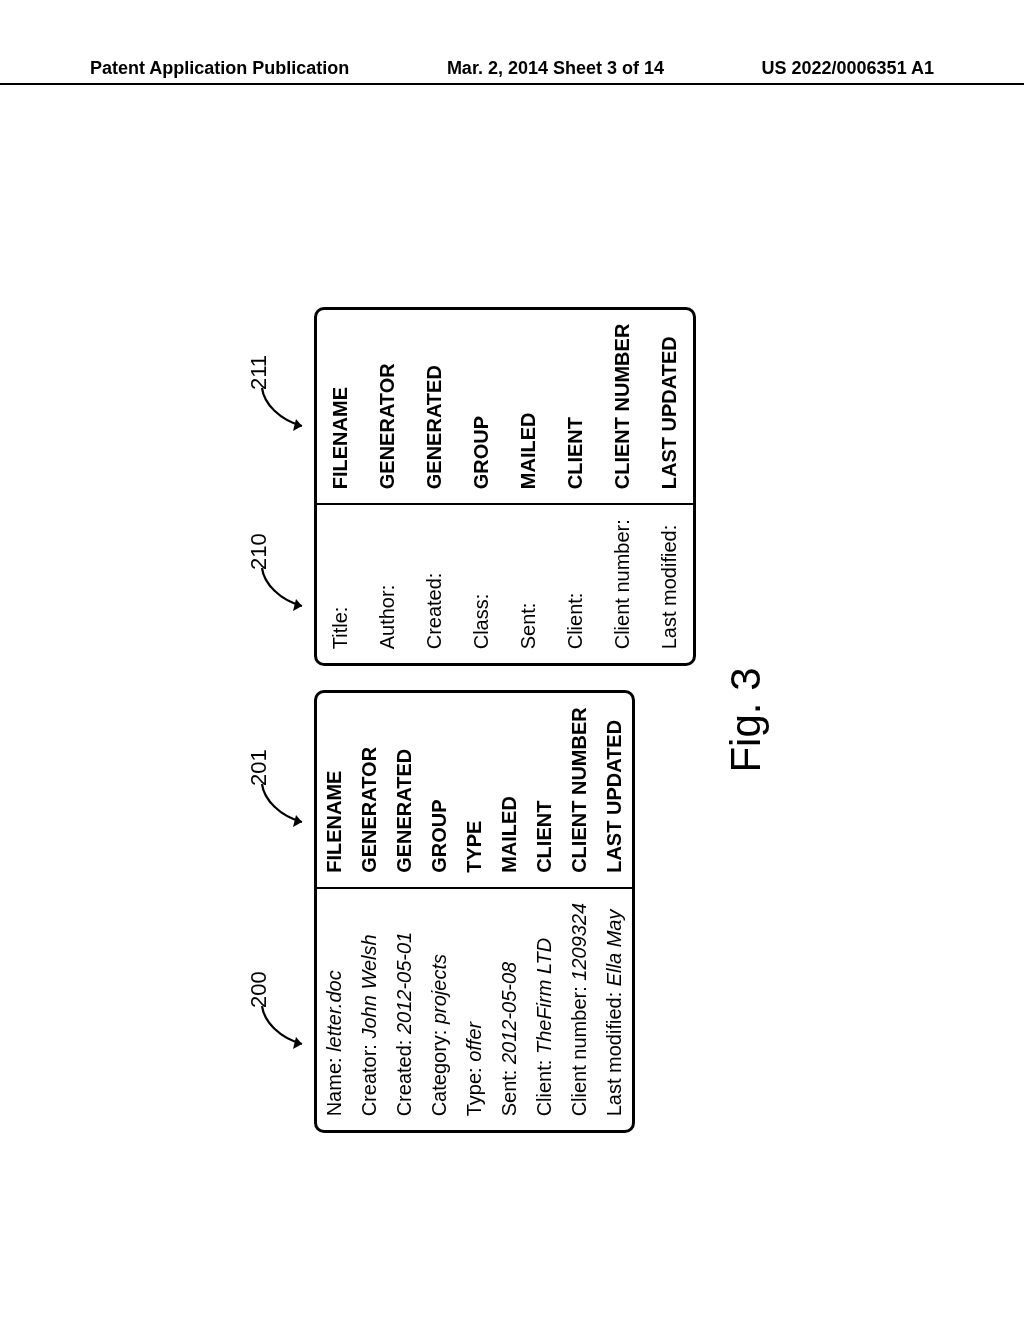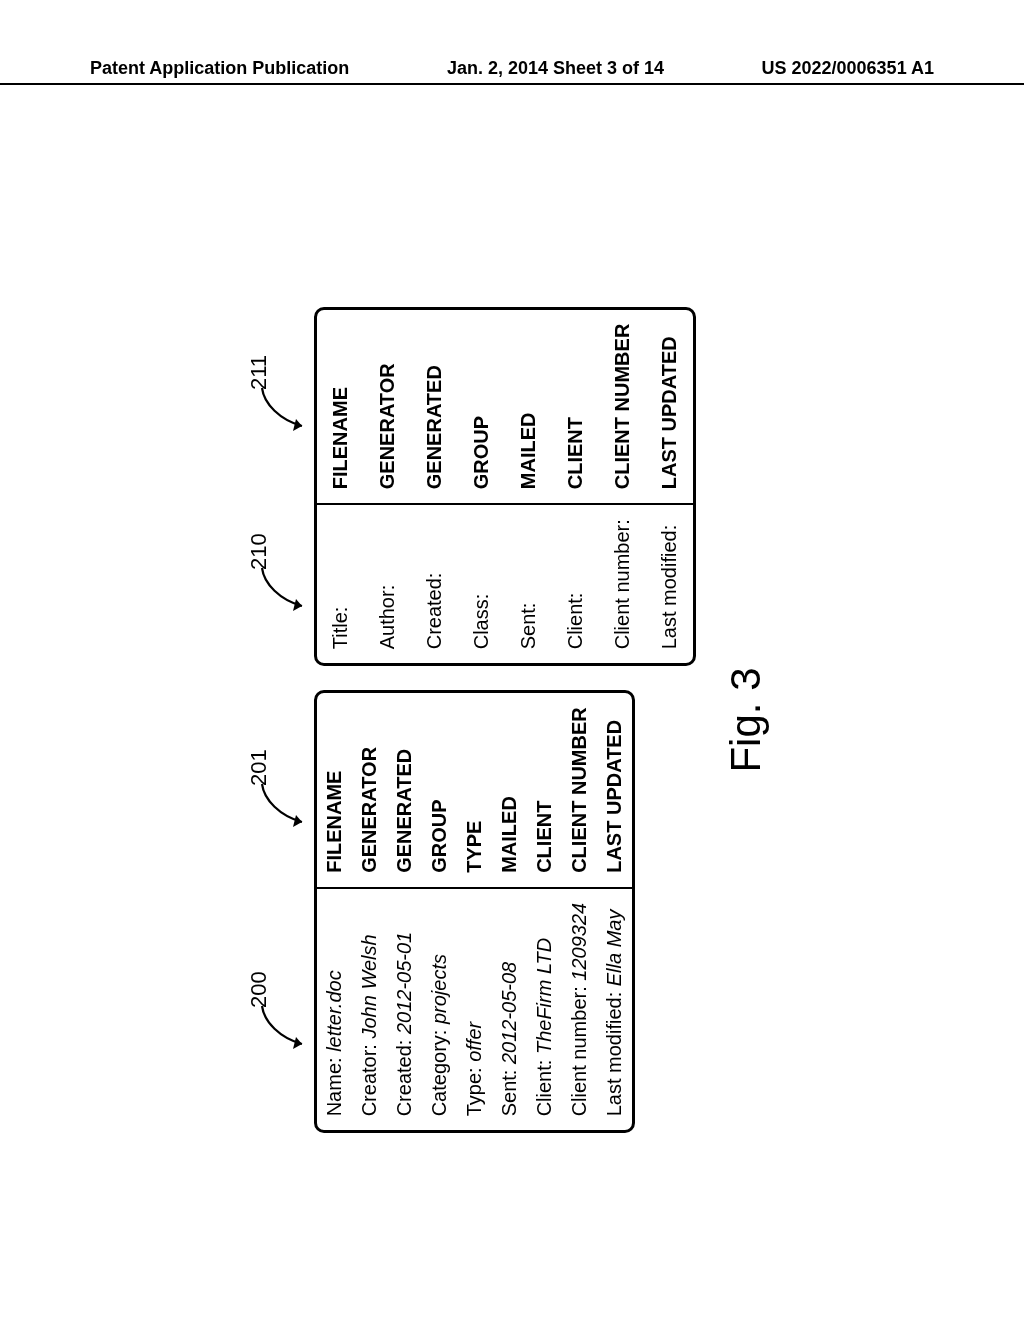--- a/index.html
+++ b/index.html
@@ -76,21 +76,21 @@
     transform: translate(-50%, -50%) rotate(-90deg);
   }
 </style>
 </head>
 <body>
 
 <div class="page">
 
   <div class="header">
     <span>Patent Application Publication</span>
-    <span class="center">Jan. 2, 2014   Sheet 3 of 14</span>
+    <span class="center">Mar. 2, 2014   Sheet 3 of 14</span>
     <span>US 2022/0006351 A1</span>
   </div>
 
   <div class="figure-area">
     <div class="rot-wrap">
       <div class="diagram">
 
         <div style="position:relative; width:900px; height:60px;">
 
           <div style="position:absolute; left:118px; top:-4px;">

